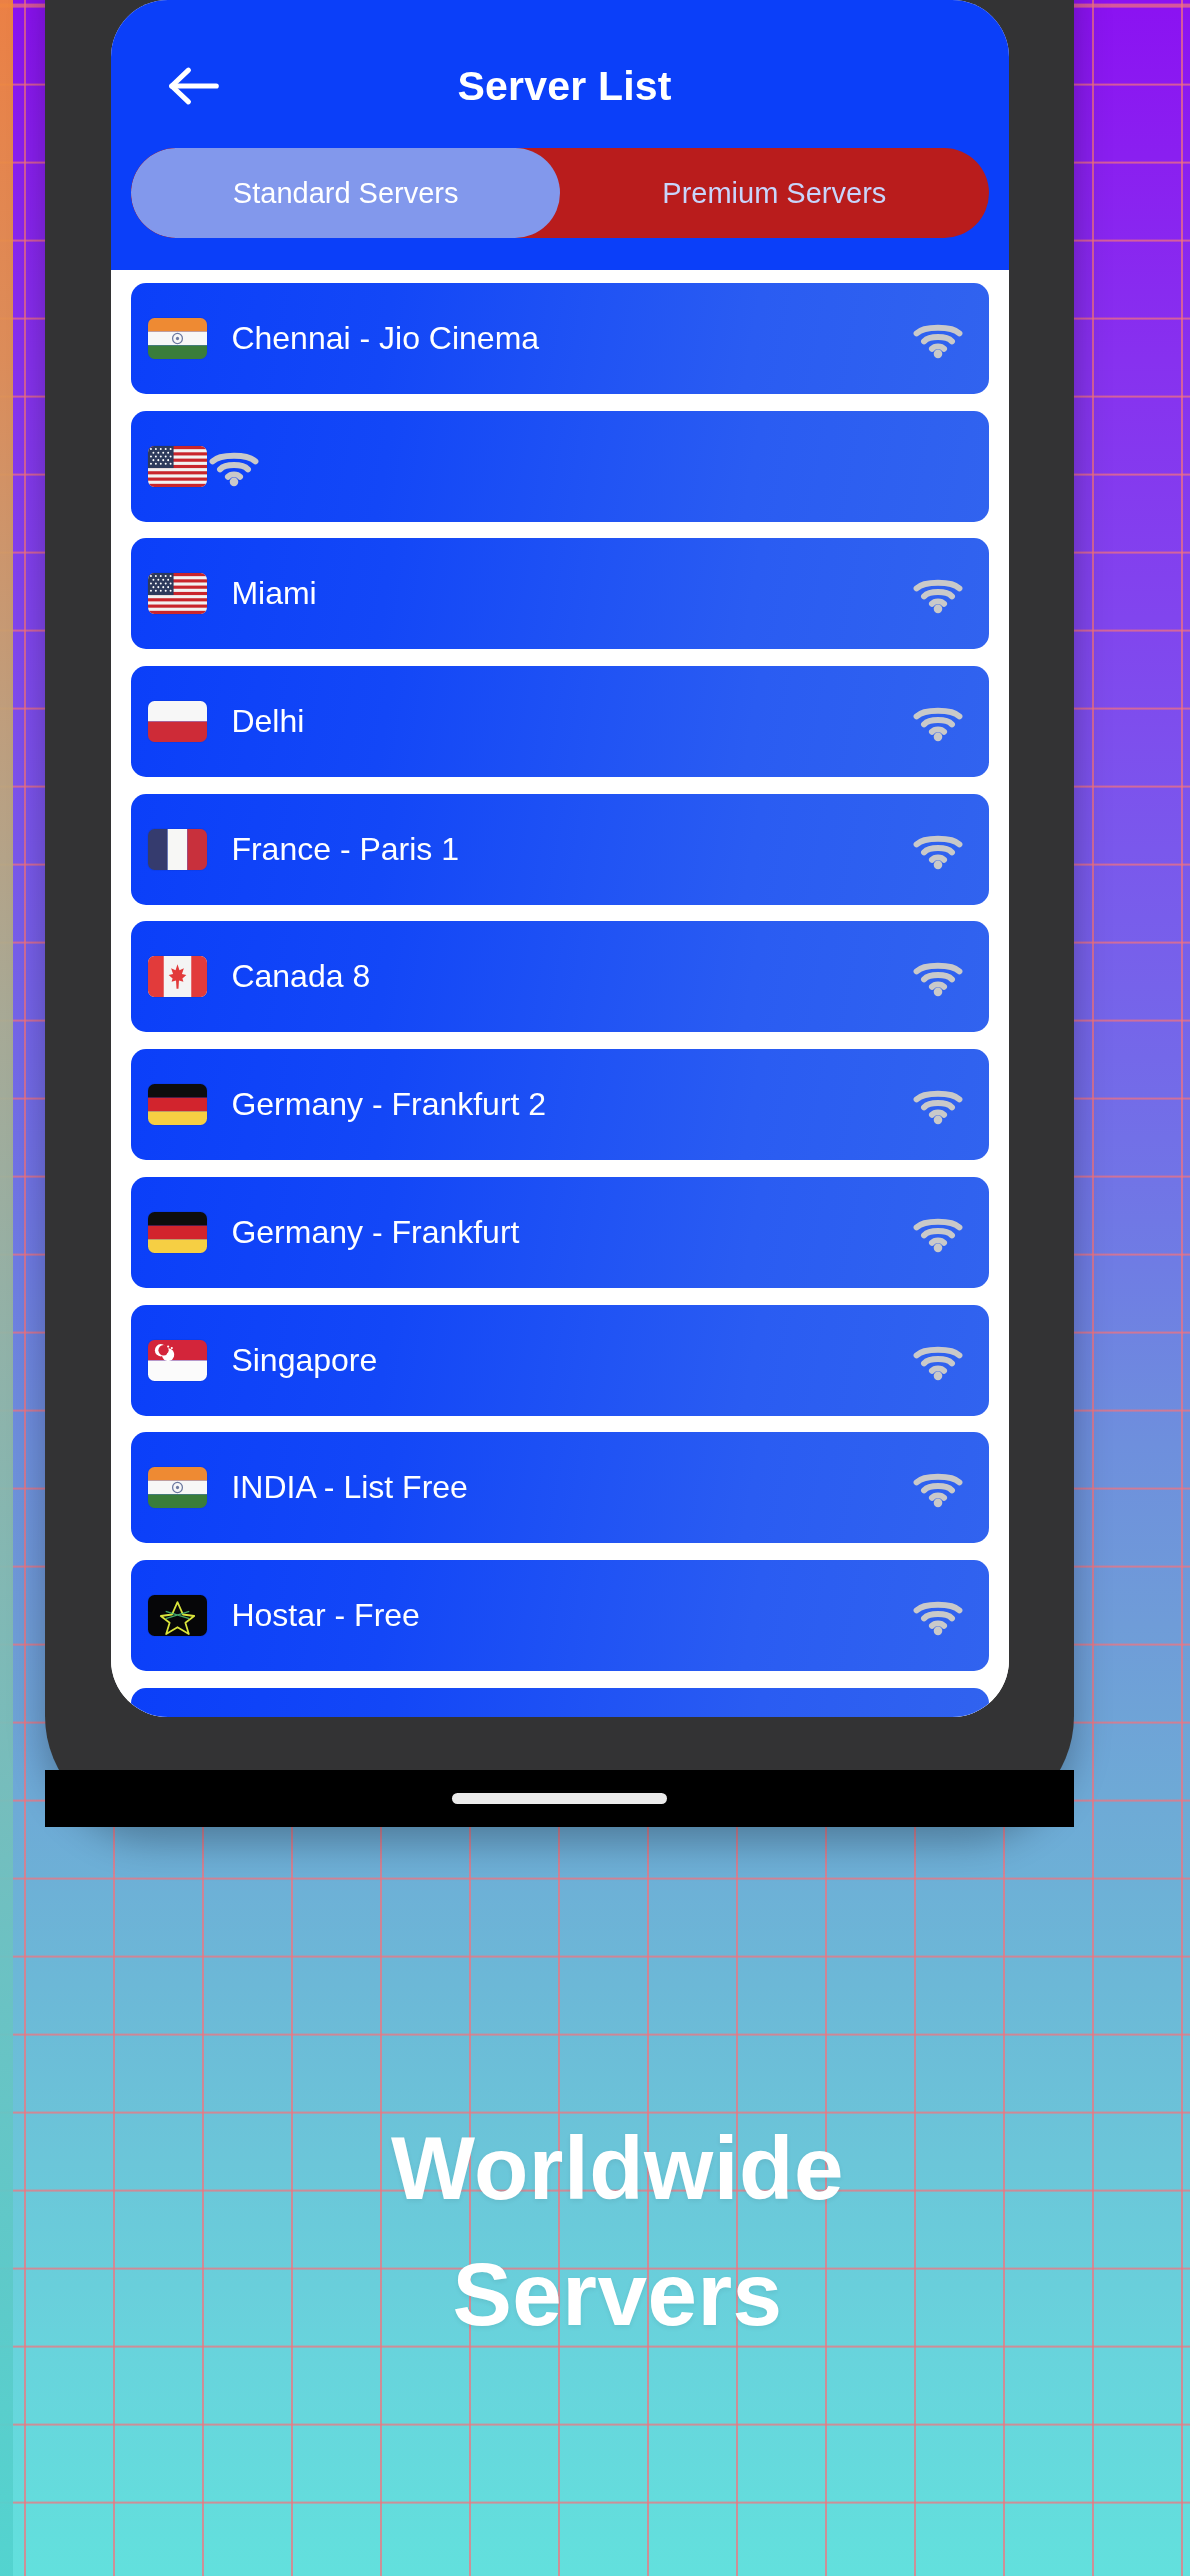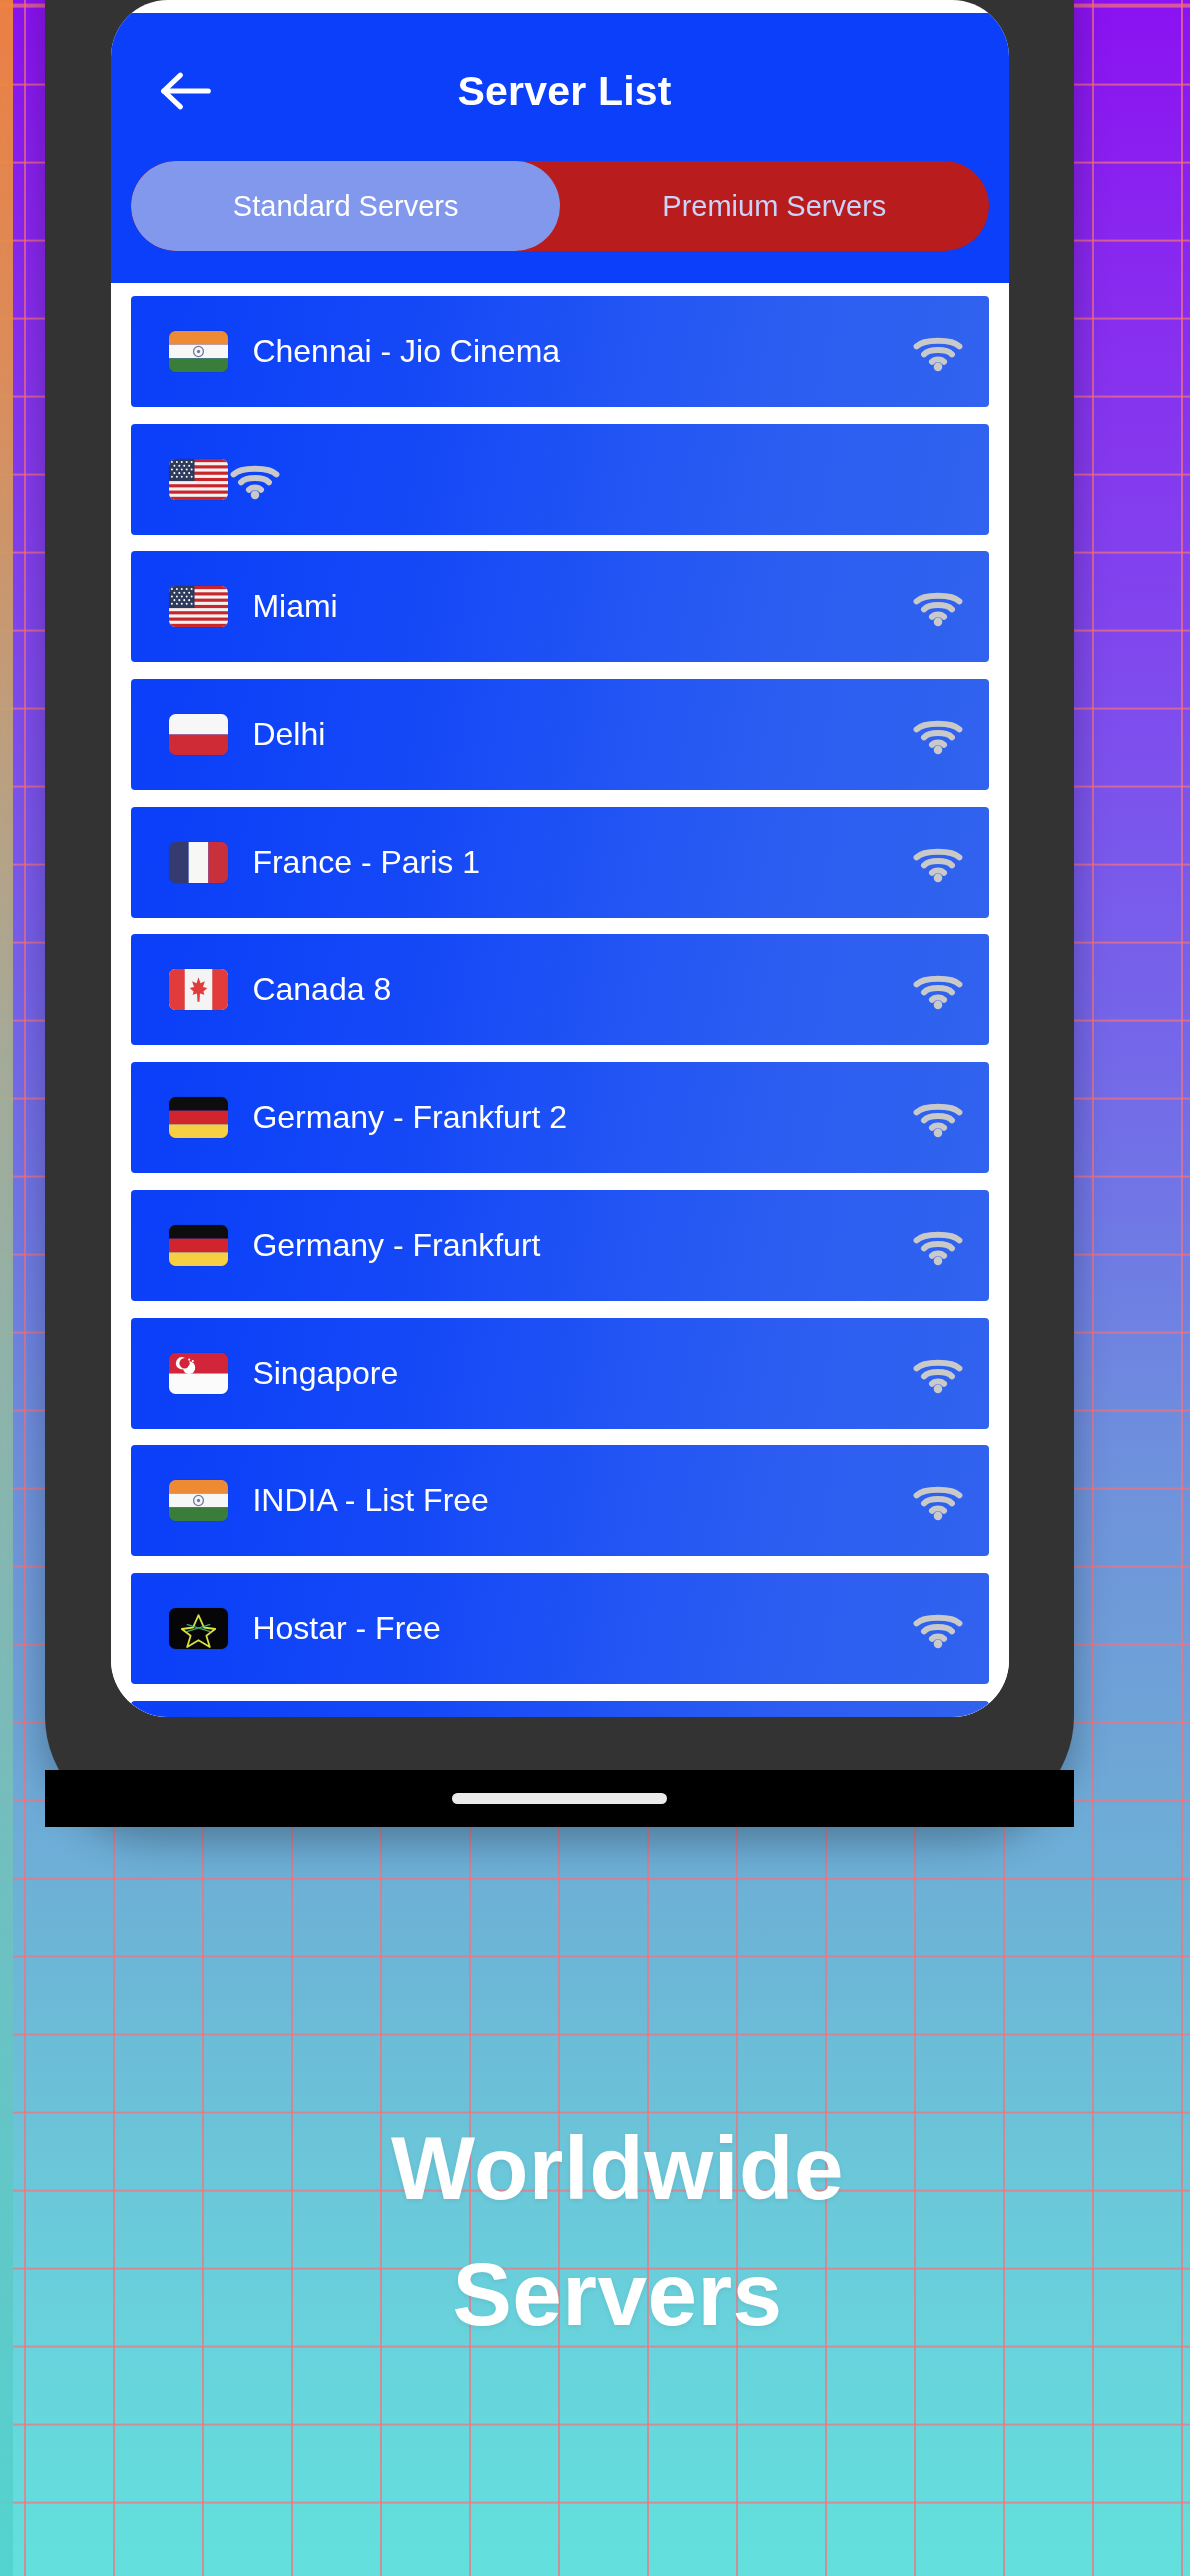--- a/index.html
+++ b/index.html
@@ -58,24 +58,23 @@
     left:66px; top:111px;
     width:898px; height:1717px;
     background:#ffffff;
     border-radius:57px;
     overflow:hidden;
   }
 
   
   .app-header {
     background:#0b3ff9;
-    padding:4px;
+    padding:12px;
     position:relative;
     height:270px;
-    margin-top:13px;
   }
   .header-top {
     display:flex; align-items:center;
     height:148px;
     position:relative;
   }
   .back-btn {
     position:absolute; left:37px; top:50%;
     transform:translateY(-50%);
     width:67px; height:67px;
@@ -123,23 +122,23 @@
     background:#ffffff;
     padding:13px 20.4px 0 20.4px;
     height:calc(100% - 270px);
     overflow:hidden;
   }
   .server-row {
     display:flex;
     align-items:center;
     height:111px;
     margin-bottom:16.7px;
-    border-radius:4px;
+    border-radius:15px;
     background:linear-gradient(100deg,#0b3ff9 0%,#1347f7 30%,#2a5cf2 72%,#3163ef 100%);
-    padding:0 24px 0 38px;
+    padding:0 24px 0 17px;
     cursor:pointer;
   }
   .flag {
     width:59px; height:41px;
     border-radius:6.5px;
     overflow:hidden;
     flex:0 0 auto;
     position:relative;
     box-shadow:0 0 0 0.9px rgba(0,0,0,.05);
   }

